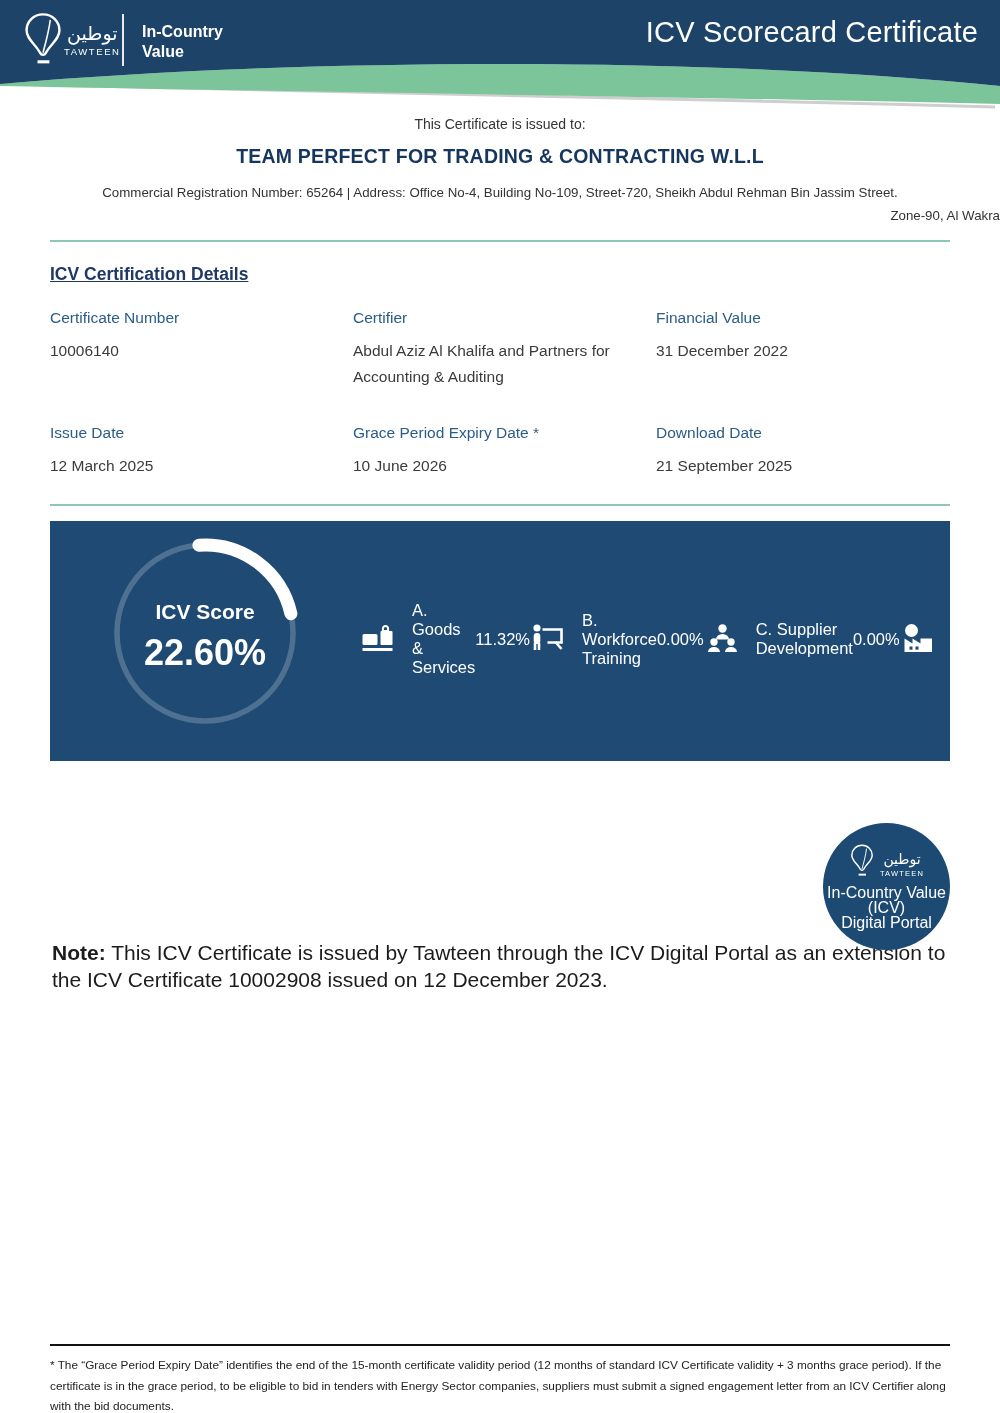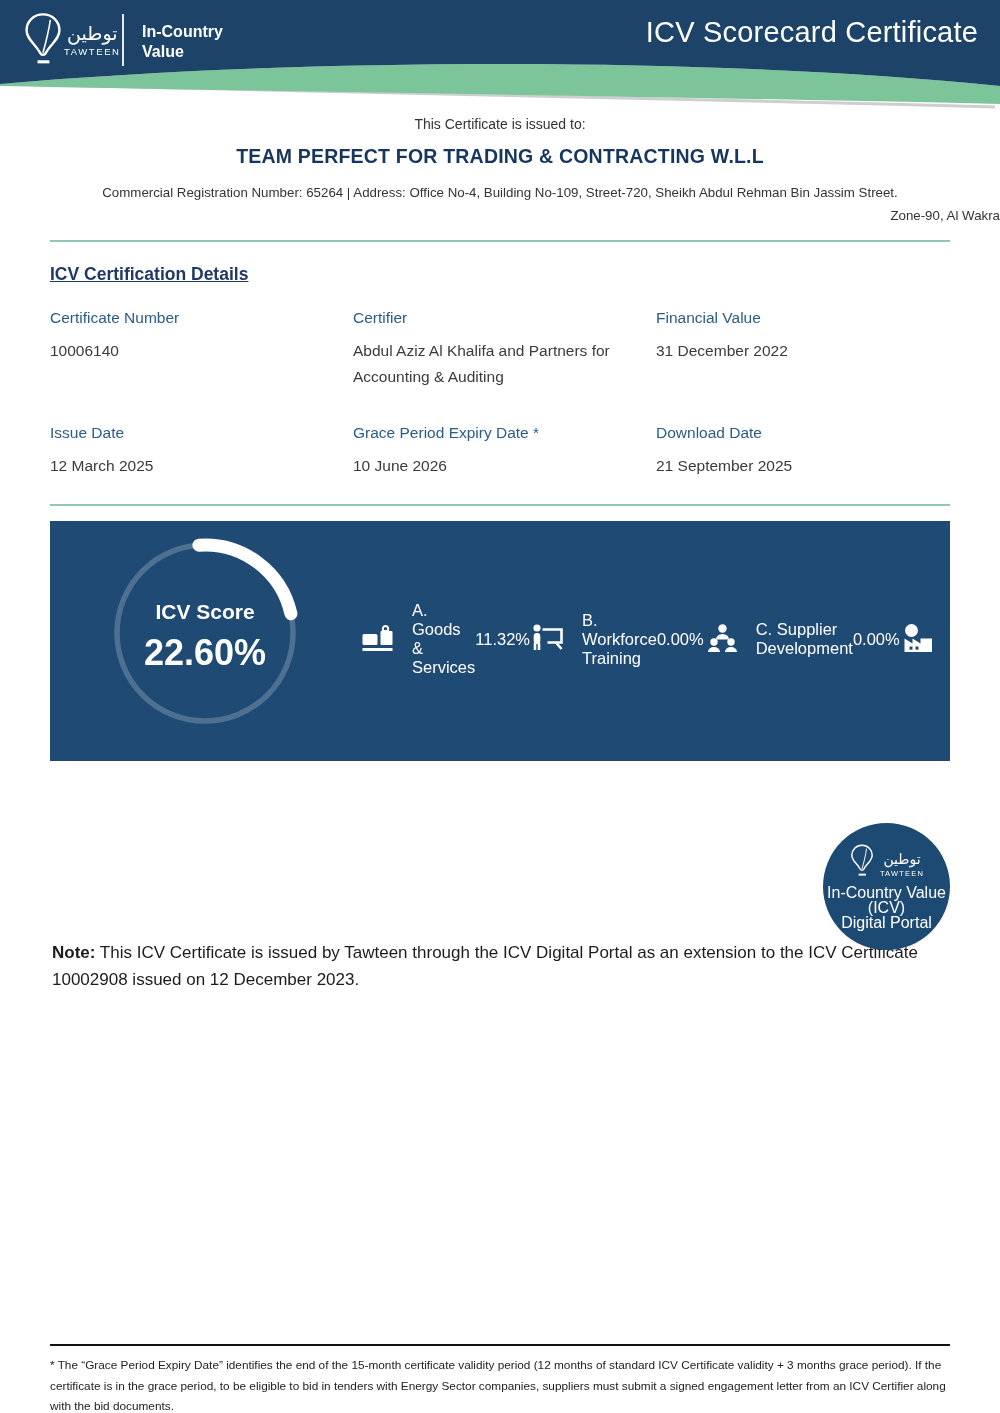--- a/index.html
+++ b/index.html
@@ -49,21 +49,21 @@
 
   
   .stamp { position:absolute; left:823px; top:823px; width:127px; height:127px; border-radius:50%; background:#1d4a73; display:flex; flex-direction:column; align-items:center; justify-content:center; text-align:center; color:#fff; }
   .stamp-logo-row { display:flex; align-items:flex-end; gap:5px; }
   .stamp-arabic { font-family:"DejaVu Sans", sans-serif; font-size:14px; line-height:15px; }
   .stamp-word { font-size:7.5px; letter-spacing:1.2px; margin-top:2px; }
   .stamp-line { font-size:16px; line-height:15px; }
   .stamp-line.first { margin-top:7px; }
 
   
-  .note { margin:178px 50px 0 52px; width:905px; font-size:17px; line-height:27px; color:#1c1c1c; }
+  .note { margin:178px 50px 0 52px; width:905px; font-size:21px; line-height:27px; color:#1c1c1c; }
   .note b { font-weight:bold; }
 
   
   .footnote-block { position:absolute; left:50px; right:50px; top:1344px; border-top:2.5px solid #111; padding-top:9px; }
   .footnote { font-size:11.8px; line-height:20.5px; color:#222; }
 </style>
 </head>
 <body>
 
 <div class="page">

